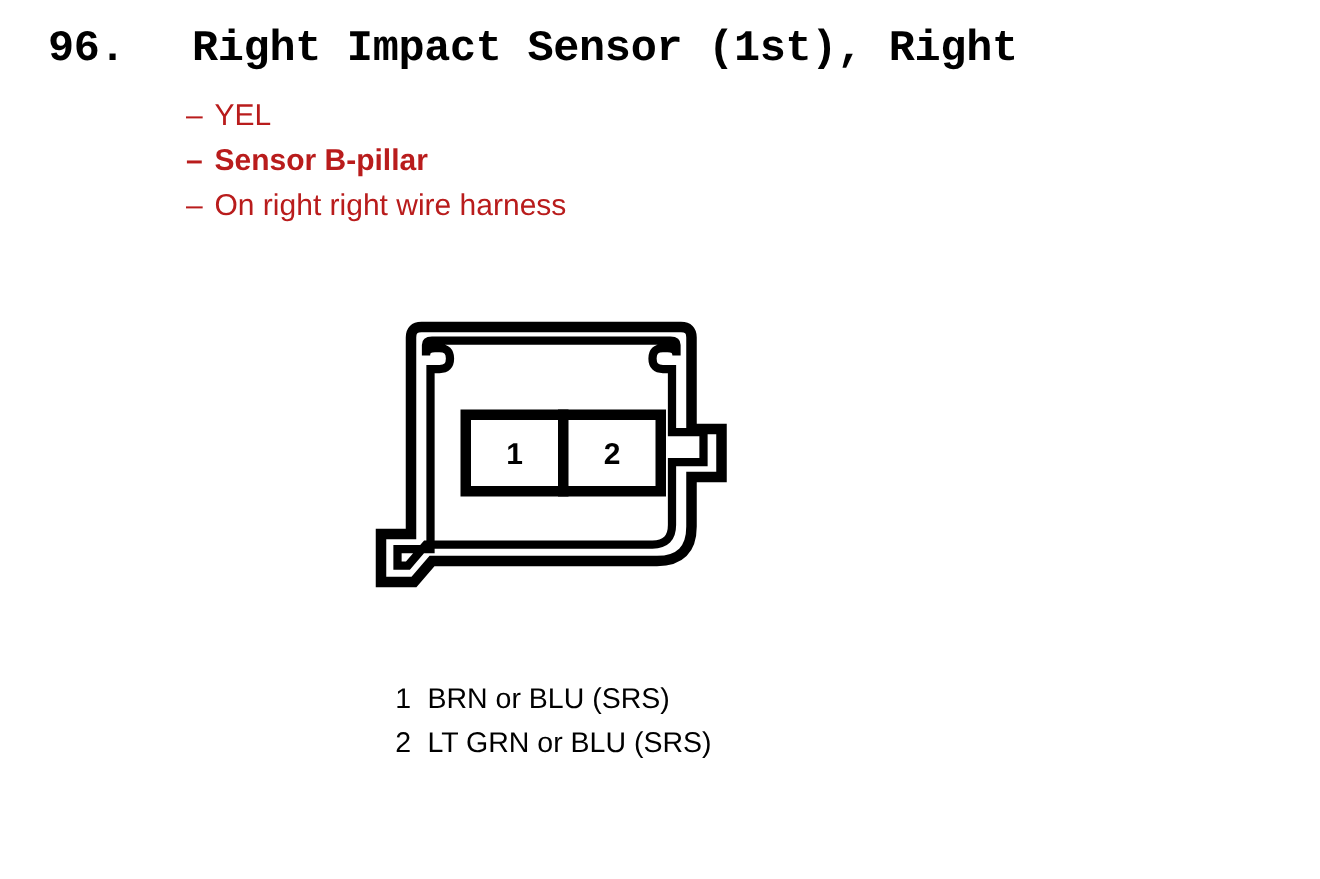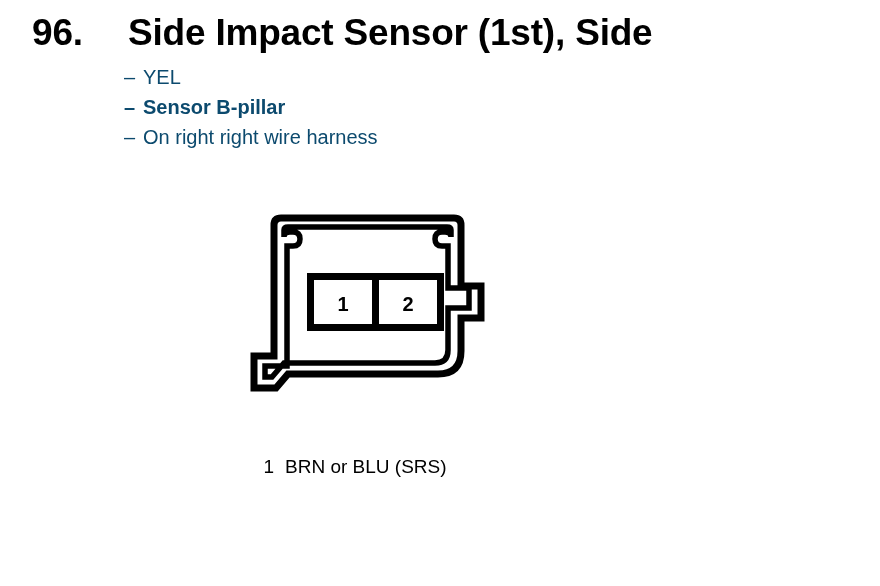--- a/index.html
+++ b/index.html
@@ -30,45 +30,46 @@
   }
   #title-row {
     position: absolute;
     left: 32px;
     top: 12px;
     height: 42px;
     white-space: nowrap;
   }
   .title-text {
     display: inline-block;
-    font-size: 37px;
+    font-size: 29px;
     font-weight: bold;
     line-height: 42px;
     letter-spacing: -0.2px;
     vertical-align: top;
+    font-family: Liberation Mono, monospace;
   }
   #entry-number {
     width: 96px;
   }
   #entry-title {
     margin-left: 0;
   }
 
   
   #bullet-list {
     position: absolute;
     left: 124px;
     top: 62px;
     width: 600px;
   }
   .bullet-line {
     font-size: 20px;
     line-height: 30px;
     white-space: nowrap;
-    color: #0c4a6e;
+    color: #b91c1c;
   }
   .bullet-dash {
     display: inline-block;
     width: 19px;
   }
   .bullet-strong {
     font-weight: bold;
   }
 
   
@@ -134,21 +135,21 @@
     padding-left: 11px;
   }
 </style>
 </head>
 <body>
 
 <div id="page">
 
   <div id="header">
     <div id="title-row">
-      <span class="title-text" id="entry-number">96.</span><span class="title-text" id="entry-title">Side Impact Sensor (1st), Side</span>
+      <span class="title-text" id="entry-number">96.</span><span class="title-text" id="entry-title">Right Impact Sensor (1st), Right</span>
     </div>
 
     <div id="bullet-list">
       <div class="bullet-line">
         <span class="bullet-dash">–</span><span>YEL</span>
       </div>
       <div class="bullet-line">
         <span class="bullet-dash bullet-strong">–</span><span class="bullet-strong">Sensor B-pillar</span>
       </div>
       <div class="bullet-line">
@@ -213,15 +214,18 @@
 
       <text class="pin-number" x="107" y="95.5">1</text>
       <text class="pin-number" x="172" y="95.5">2</text>
     </svg>
   </div>
 
   <div id="legend">
     <div class="legend-row">
       <span class="legend-index">1</span><span class="legend-desc">BRN or BLU (SRS)</span>
     </div>
+    <div class="legend-row">
+      <span class="legend-index">2</span><span class="legend-desc">LT GRN or BLU (SRS)</span>
+    </div>
   </div>
 
 </div>
 
 </body></html>

